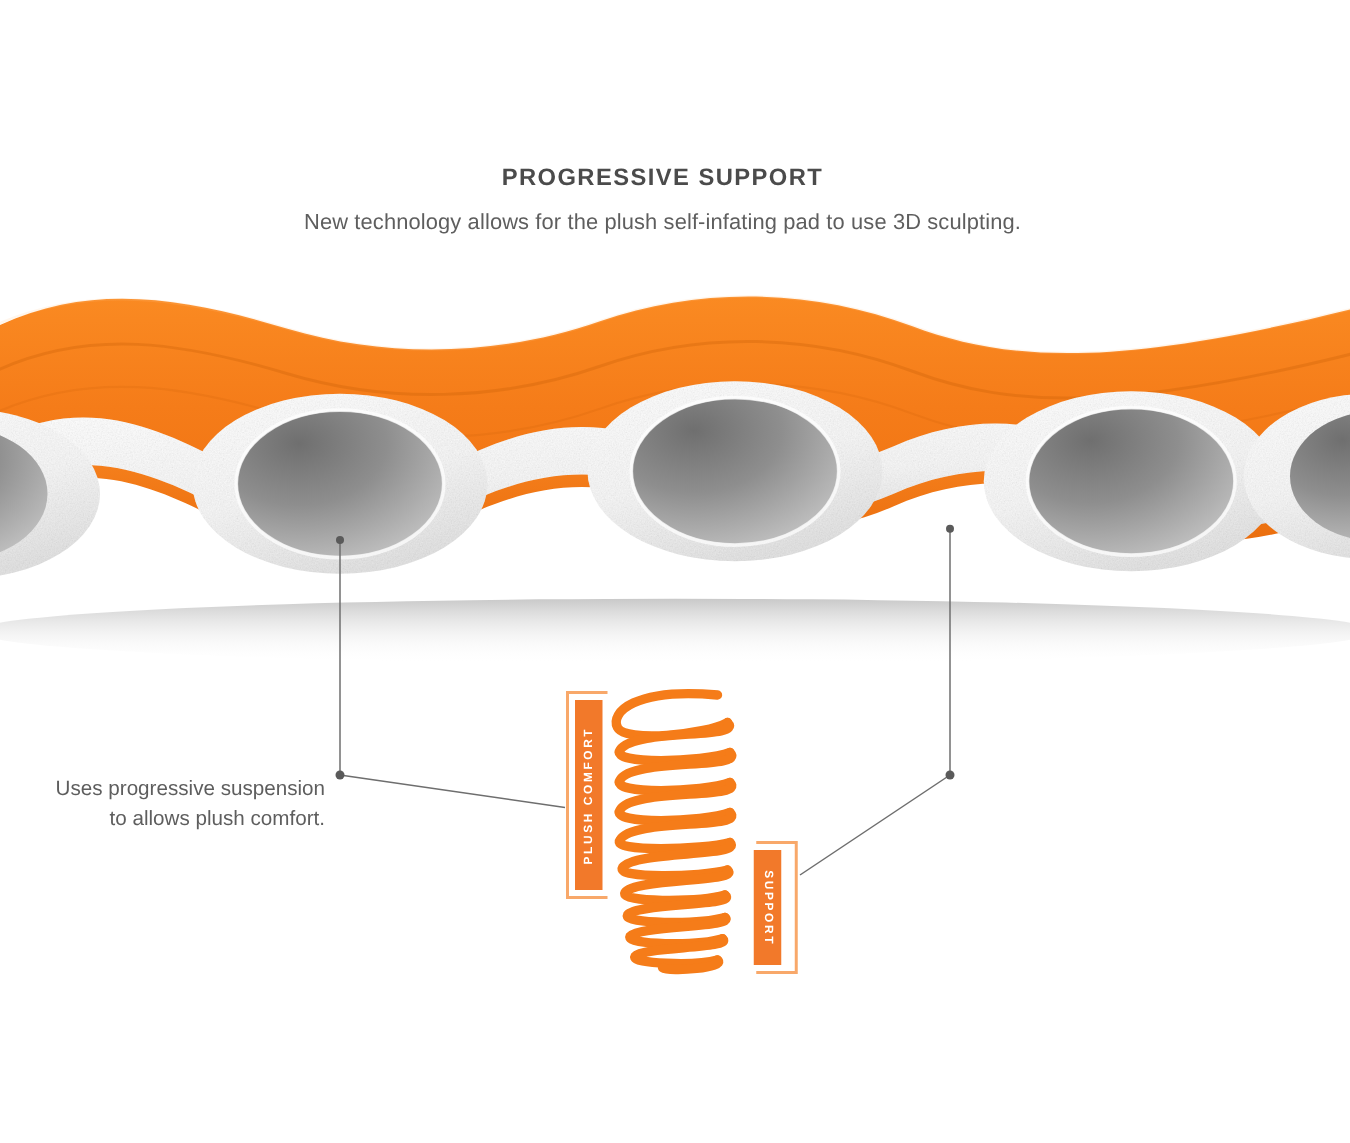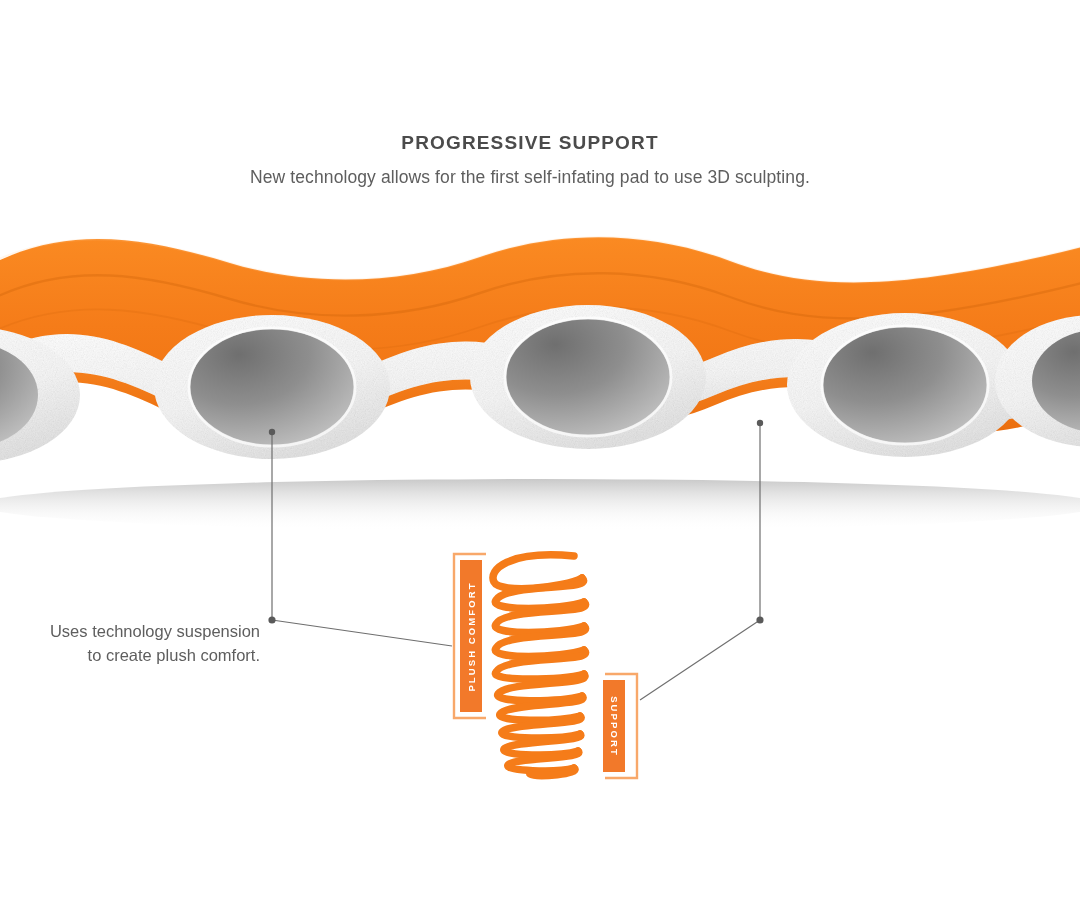--- a/index.html
+++ b/index.html
@@ -130,21 +130,21 @@
     width: 100%; height: 100%;
   }
 </style>
 </head>
 <body>
 
 <div id="stage">
 
   <div class="hdr">
     <div class="hdr-title">PROGRESSIVE SUPPORT</div>
-    <div class="hdr-sub">New technology allows for the first self-infating pad to use 3D sculpting.</div>
+    <div class="hdr-sub">New technology allows for the plush self-infating pad to use 3D sculpting.</div>
   </div>
 
   <svg id="pad" viewBox="0 0 1080 340" preserveAspectRatio="none">
     <defs>
       <linearGradient id="gOrangeTop" x1="0" y1="0" x2="0" y2="1">
         <stop offset="0%" stop-color="#FA8A22"></stop>
         <stop offset="45%" stop-color="#F57C19"></stop>
         <stop offset="100%" stop-color="#EE7110"></stop>
       </linearGradient>
       <linearGradient id="gOrangeFace" x1="0" y1="0" x2="0" y2="1">
@@ -311,17 +311,17 @@
   <div class="badge-wrap" id="badge-support-wrap">
     <svg class="bracket" viewBox="0 0 44 108">
       <path d="M 10,2 L 42,2 L 42,106 L 10,106" fill="none" stroke="#F8A86A" stroke-width="2.4"></path>
     </svg>
     <div class="badge" id="badge-support">
       <span class="badge-txt">SUPPORT</span>
     </div>
   </div>
 
   <div class="callout" id="callout-left">
-    <div class="callout-body">Uses technology suspension to create plush comfort.</div>
+    <div class="callout-body">Uses progressive suspension to allows plush comfort.</div>
   </div>
 
 
 </div>
 
 </body></html>

